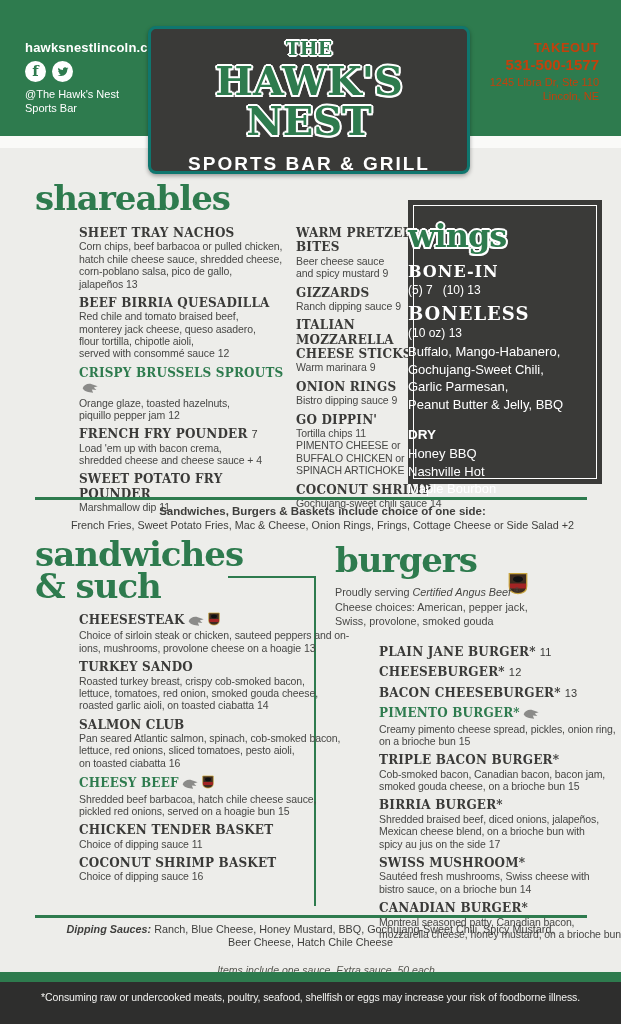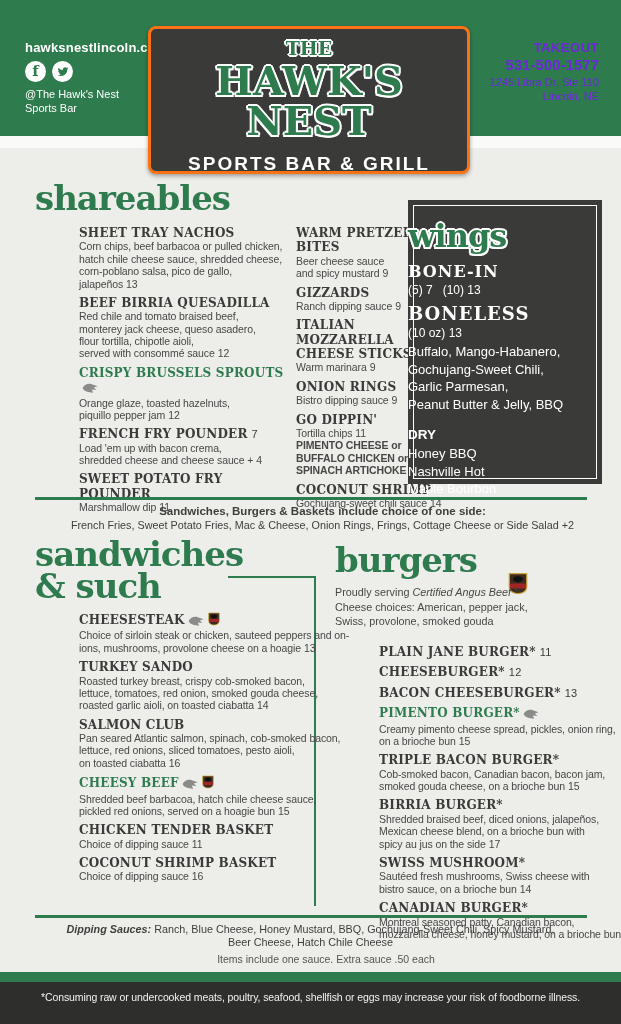--- a/index.html
+++ b/index.html
@@ -7,27 +7,27 @@
         font-family:"Liberation Sans",sans-serif;color:#3E3E3C;}
   
   .header-band{position:absolute;left:0;top:0;width:621px;height:136px;background:#2E7B4E;}
   .white-strip{position:absolute;left:0;top:136px;width:621px;height:12px;background:#FAFAF8;}
   .hdr-left{position:absolute;left:25px;top:40px;color:#fff;}
   .site{font-weight:bold;font-size:13px;letter-spacing:.2px;}
   .social-row{margin-top:6px;display:flex;gap:6px;}
   .soc{width:21px;height:21px;border-radius:50%;background:#fff;display:flex;align-items:center;justify-content:center;}
   .soc .fb{color:#2E7B4E;font-family:"DejaVu Serif",serif;font-weight:bold;font-size:15px;line-height:1;}
   .handle{margin-top:5px;font-size:11px;line-height:1.3;white-space:pre-line;}
-  .hdr-right{position:absolute;right:22px;top:40px;color:#6d28d9;text-align:right;}
+  .hdr-right{position:absolute;right:22px;top:40px;color:#c2410c;text-align:right;}
   .takeout{font-weight:bold;font-size:13px;letter-spacing:.5px;}
   .phone{font-weight:bold;font-size:15px;margin-top:1px;}
   .addr{font-size:11px;line-height:1.3;margin-top:2px;}
   
   .badge{position:absolute;left:148px;top:26px;width:322px;height:148px;background:#3A3A38;
-         border:3px solid #f97316;border-radius:8px;text-align:center;box-sizing:border-box;
+         border:3px solid #0f766e;border-radius:8px;text-align:center;box-sizing:border-box;
          box-shadow:0 2px 4px rgba(0,0,0,.35);}
   .badge .the{margin-top:8px;font-family:"DejaVu Serif",serif;font-weight:bold;font-size:19px;color:#2E7B4E;
         text-shadow:-2px 0 #fff,2px 0 #fff,0 -2px #fff,0 2px #fff,-1px -1px #fff,1px -1px #fff,-1px 1px #fff,1px 1px #fff;}
   .badge .big{margin-top:2px;font-family:"DejaVu Serif",serif;font-weight:bold;font-size:40px;line-height:1;color:#2E7B4E;letter-spacing:0px;
         text-shadow:-2px 0 #fff,2px 0 #fff,0 -2px #fff,0 2px #fff,-1.5px -1.5px #fff,1.5px -1.5px #fff,-1.5px 1.5px #fff,1.5px 1.5px #fff;}
   .badge .tag{margin-top:12px;color:#fff;font-weight:bold;font-size:19px;letter-spacing:2px;font-family:"Liberation Sans",sans-serif;}
   
   .script-head{font-family:"DejaVu Serif",serif;font-weight:bold;color:#2E7B4E;font-size:34px;line-height:.95;letter-spacing:-1px;}
   #shareables-title{position:absolute;left:35px;top:182px;}
   #sandwiches-title{position:absolute;left:35px;top:538px;}
@@ -36,21 +36,21 @@
   .col{position:absolute;margin-left:44px;}
   #share-col1{left:35px;top:226px;width:218px;}
   #share-col2{left:252px;top:226px;width:160px;}
   #sand-col{left:35px;top:612px;width:296px;}
   #burger-col{left:335px;top:645px;width:286px;}
   .item{margin-bottom:6px;}
   .item-name{font-family:"DejaVu Serif",serif;font-weight:bold;font-size:12px;letter-spacing:.2px;color:#3A3A38;
              line-height:1.2;white-space:pre-line;}
   .item-name.green{color:#2E7B4E;}
   .item-desc{font-size:10.5px;line-height:1.18;color:#474745;white-space:pre-line;letter-spacing:-.1px;}
-  .bline{font-weight:bold;}
+  .bline{font-weight:normal;}
   .price{padding-left:3px;}
   .np{padding-left:4px;font-family:"Liberation Sans",sans-serif;font-weight:normal;font-size:11px;}
   .icon{display:inline-block;vertical-align:-2px;margin-left:3px;}
   
   .wings{position:absolute;left:408px;top:200px;width:194px;height:284px;background:#3A3A38;box-sizing:border-box;}
   .wings-frame{position:absolute;inset:5px;border:1.5px solid #fff;}
   .wings-inner{position:relative;text-align:left;color:#fff;padding-top:20px;}
   .wings-title{font-family:"DejaVu Serif",serif;font-weight:bold;font-size:32px;line-height:1;color:#2E7B4E;letter-spacing:-1px;
         text-shadow:-2px 0 #fff,2px 0 #fff,0 -2px #fff,0 2px #fff,-1.5px -1.5px #fff,1.5px -1.5px #fff,-1.5px 1.5px #fff,1.5px 1.5px #fff;}
   .w-cat{font-family:"DejaVu Serif",serif;font-weight:bold;letter-spacing:1px;font-size:16px;margin-top:10px;}
@@ -68,21 +68,21 @@
   .sides-note .l1{font-weight:bold;font-size:11.5px;}
   .sides-note .l2{font-size:10.8px;margin-top:2px;}
   
   .burger-intro{position:absolute;left:335px;top:586px;width:282px;font-size:10.8px;line-height:1.25;color:#474745;}
   .burger-intro .cheese{white-space:pre-line;margin-top:2px;}
   .cab-badge{position:absolute;left:508px;top:572px;}
   
   .dipping{position:absolute;left:0;top:923px;width:621px;text-align:center;font-size:10.8px;color:#3E3E3C;}
   .dipping .lbl{font-weight:bold;font-style:italic;}
   .dipping .l2{margin-top:1px;}
-  .dipping .note{margin-top:5px;font-size:10.5px;color:#55554F;padding-left:31px;}
+  .dipping .note{margin-top:16px;font-style:italic;font-size:10.5px;color:#55554F;padding-left:31px;}
   
   .green-stripe{position:absolute;left:0;top:972px;width:621px;height:10px;background:#2E7B4E;}
   .footer{position:absolute;left:0;top:982px;width:621px;height:50px;background:#2E2E2D;}
   .footer .disc{margin-top:9px;text-align:center;color:#F2F2F0;font-size:10.5px;letter-spacing:-.1px;}
 </style>
 </head>
 <body>
 
 <div class="page">
 

